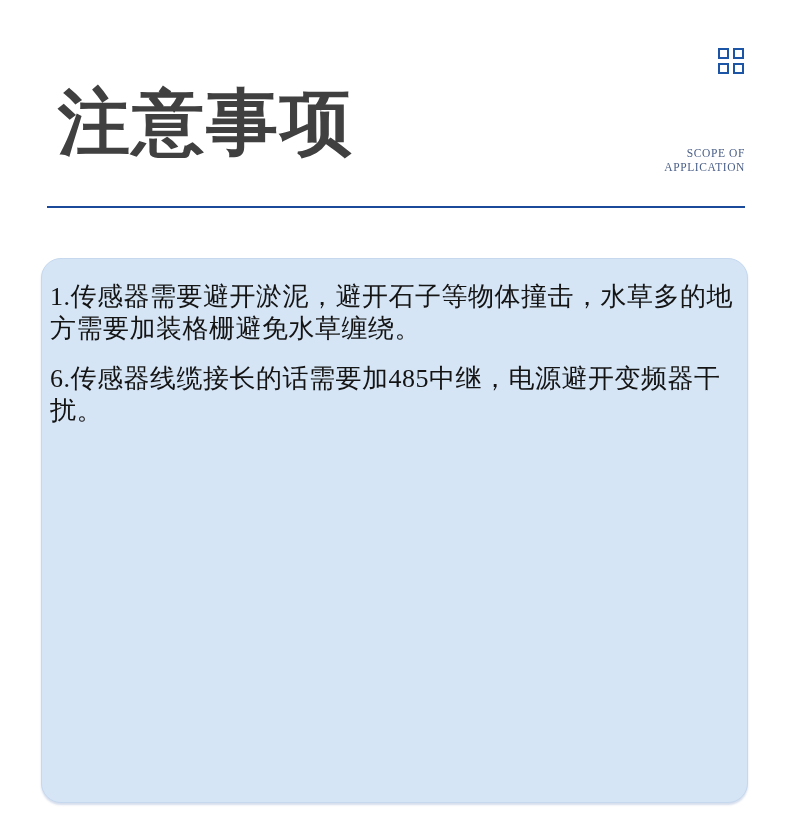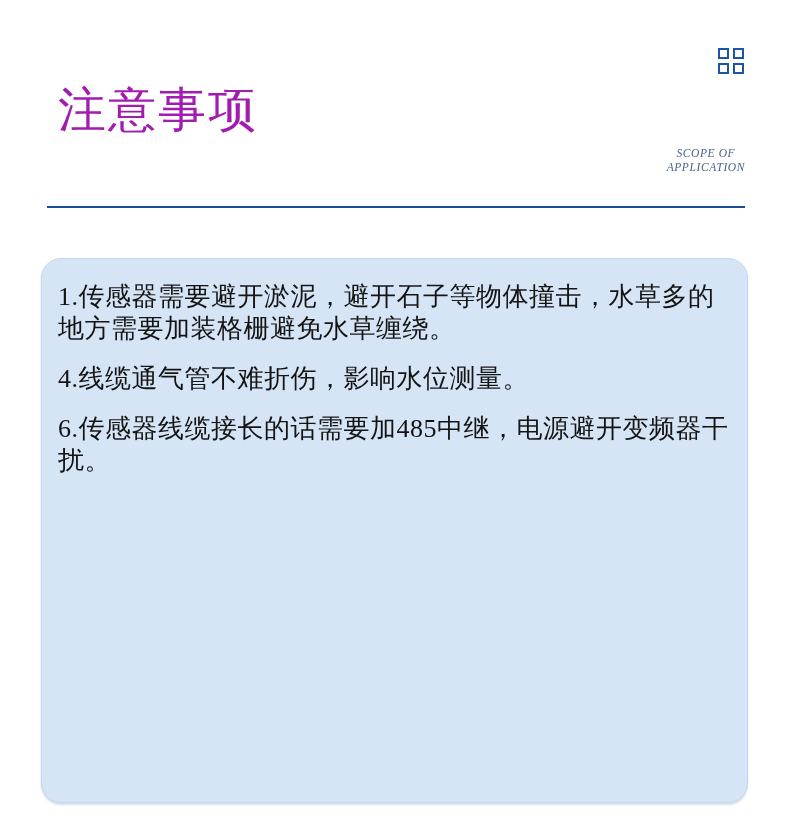--- a/index.html
+++ b/index.html
@@ -27,39 +27,38 @@
     display: block;
     border: 2px solid #1c55a5;
     background: transparent;
   }
 
   
   .page-title {
     position: absolute;
     left: 58px;
     top: 84px;
-    font-size: 48px;
-    font-weight: 400;
+    font-size: 72px;
+    font-weight: 700;
     letter-spacing: 2px;
-    color: #a21caf;
+    color: #404040;
     line-height: 1.1;
     white-space: nowrap;
   }
 
   
   .subtitle-en {
     position: absolute;
     right: 45px;
     top: 146px;
-    text-align: center;
+    text-align: right;
     font-size: 11.5px;
     line-height: 14px;
     letter-spacing: 0.6px;
     color: #4c6088;
-    font-style: italic;
   }
 
   
   .title-divider {
     position: absolute;
     left: 47px;
     top: 206px;
     width: 698px;
     height: 2px;
     background: #1b4a9b;
@@ -69,21 +68,21 @@
   .notes-panel {
     position: absolute;
     left: 41px;
     top: 258px;
     width: 707px;
     height: 545px;
     background: #d6e5f6;
     border: 1px solid #c6d8ee;
     border-radius: 20px;
     box-shadow: 0 2px 2px rgba(27, 74, 155, 0.18);
-    padding: 22px 14px 0 16px;
+    padding: 22px 14px 0 8px;
   }
   .note-item {
     font-size: 26px;
     line-height: 32px;
     color: #141414;
     margin-bottom: 18px;
     letter-spacing: 0.5px;
   }
 </style>
 </head>
@@ -100,15 +99,14 @@
 
 <div class="subtitle-en">
   <div>SCOPE OF</div>
   <div>APPLICATION</div>
 </div>
 
 <div class="title-divider"></div>
 
 <div class="notes-panel">
   <p class="note-item">1.传感器需要避开淤泥，避开石子等物体撞击，水草多的地方需要加装格栅避免水草缠绕。</p>
-  <p class="note-item">4.线缆通气管不难折伤，影响水位测量。</p>
   <p class="note-item">6.传感器线缆接长的话需要加485中继，电源避开变频器干扰。</p>
 </div>
 
 </body></html>

